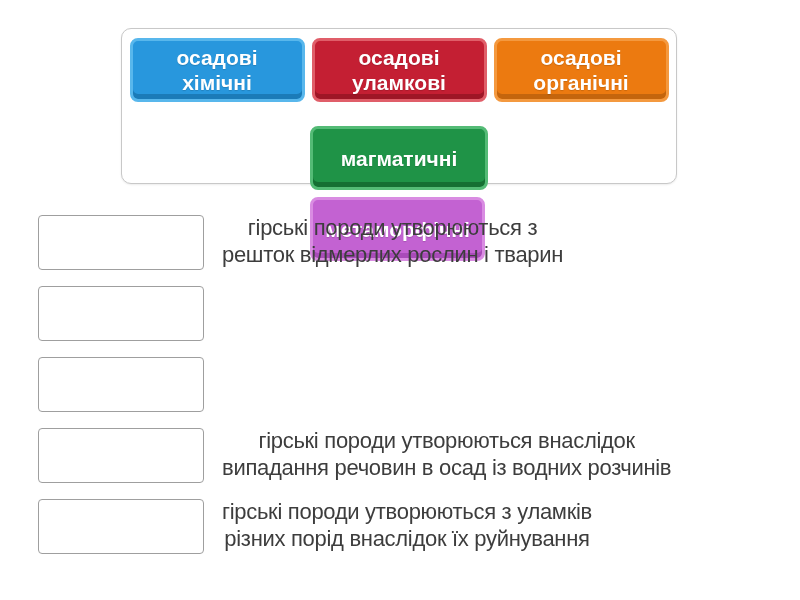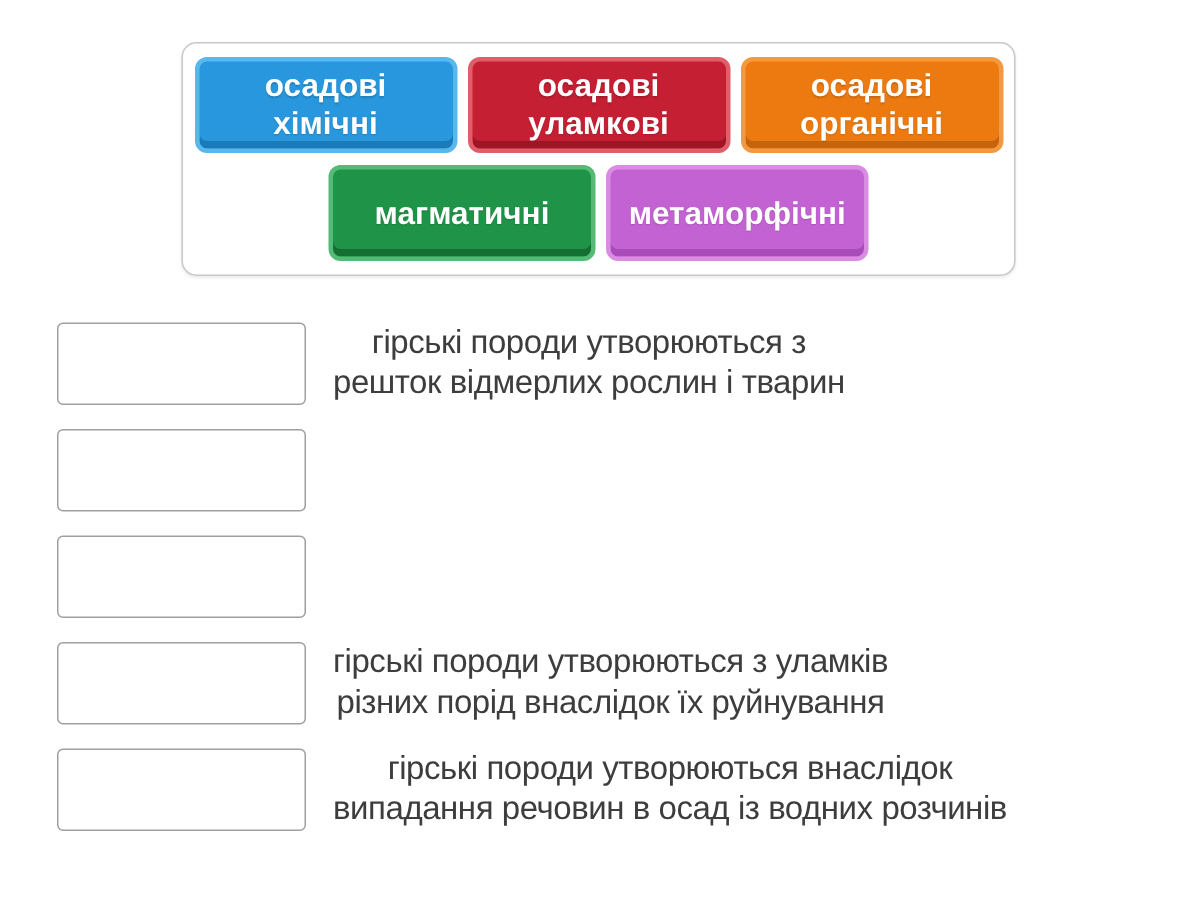--- a/index.html
+++ b/index.html
@@ -25,21 +25,21 @@
     flex-direction: column;
     align-items: center;
     justify-content: flex-start;
   }
   .bank-row {
     display: flex;
     justify-content: center;
     gap: 7px;
   }
   .bank-row.first { margin-top: 9px; }
-  .bank-row.second { margin-top: 8px; }
+  .bank-row.second { margin-top: 24px; flex-direction: column; }
 
   .chip {
     width: 175px; height: 64px;
     border: 3px solid transparent;
     border-radius: 8px;
     color: #ffffff;
     font-weight: bold;
     font-size: 21px;
     line-height: 25px;
     text-align: center;
@@ -112,24 +112,24 @@
     <div class="match-row">
       <div class="drop-slot"></div>
     </div>
 
     <div class="match-row">
       <div class="drop-slot"></div>
     </div>
 
     <div class="match-row">
       <div class="drop-slot"></div>
-      <div class="clue">гірські породи утворюються з уламків
-різних порід внаслідок їх руйнування</div>
+      <div class="clue">гірські породи утворюються внаслідок
+випадання речовин в осад із водних розчинів</div>
     </div>
 
     <div class="match-row">
       <div class="drop-slot"></div>
-      <div class="clue">гірські породи утворюються внаслідок
-випадання речовин в осад із водних розчинів</div>
+      <div class="clue">гірські породи утворюються з уламків
+різних порід внаслідок їх руйнування</div>
     </div>
 
   </div>
 </div>
 
 </body></html>

